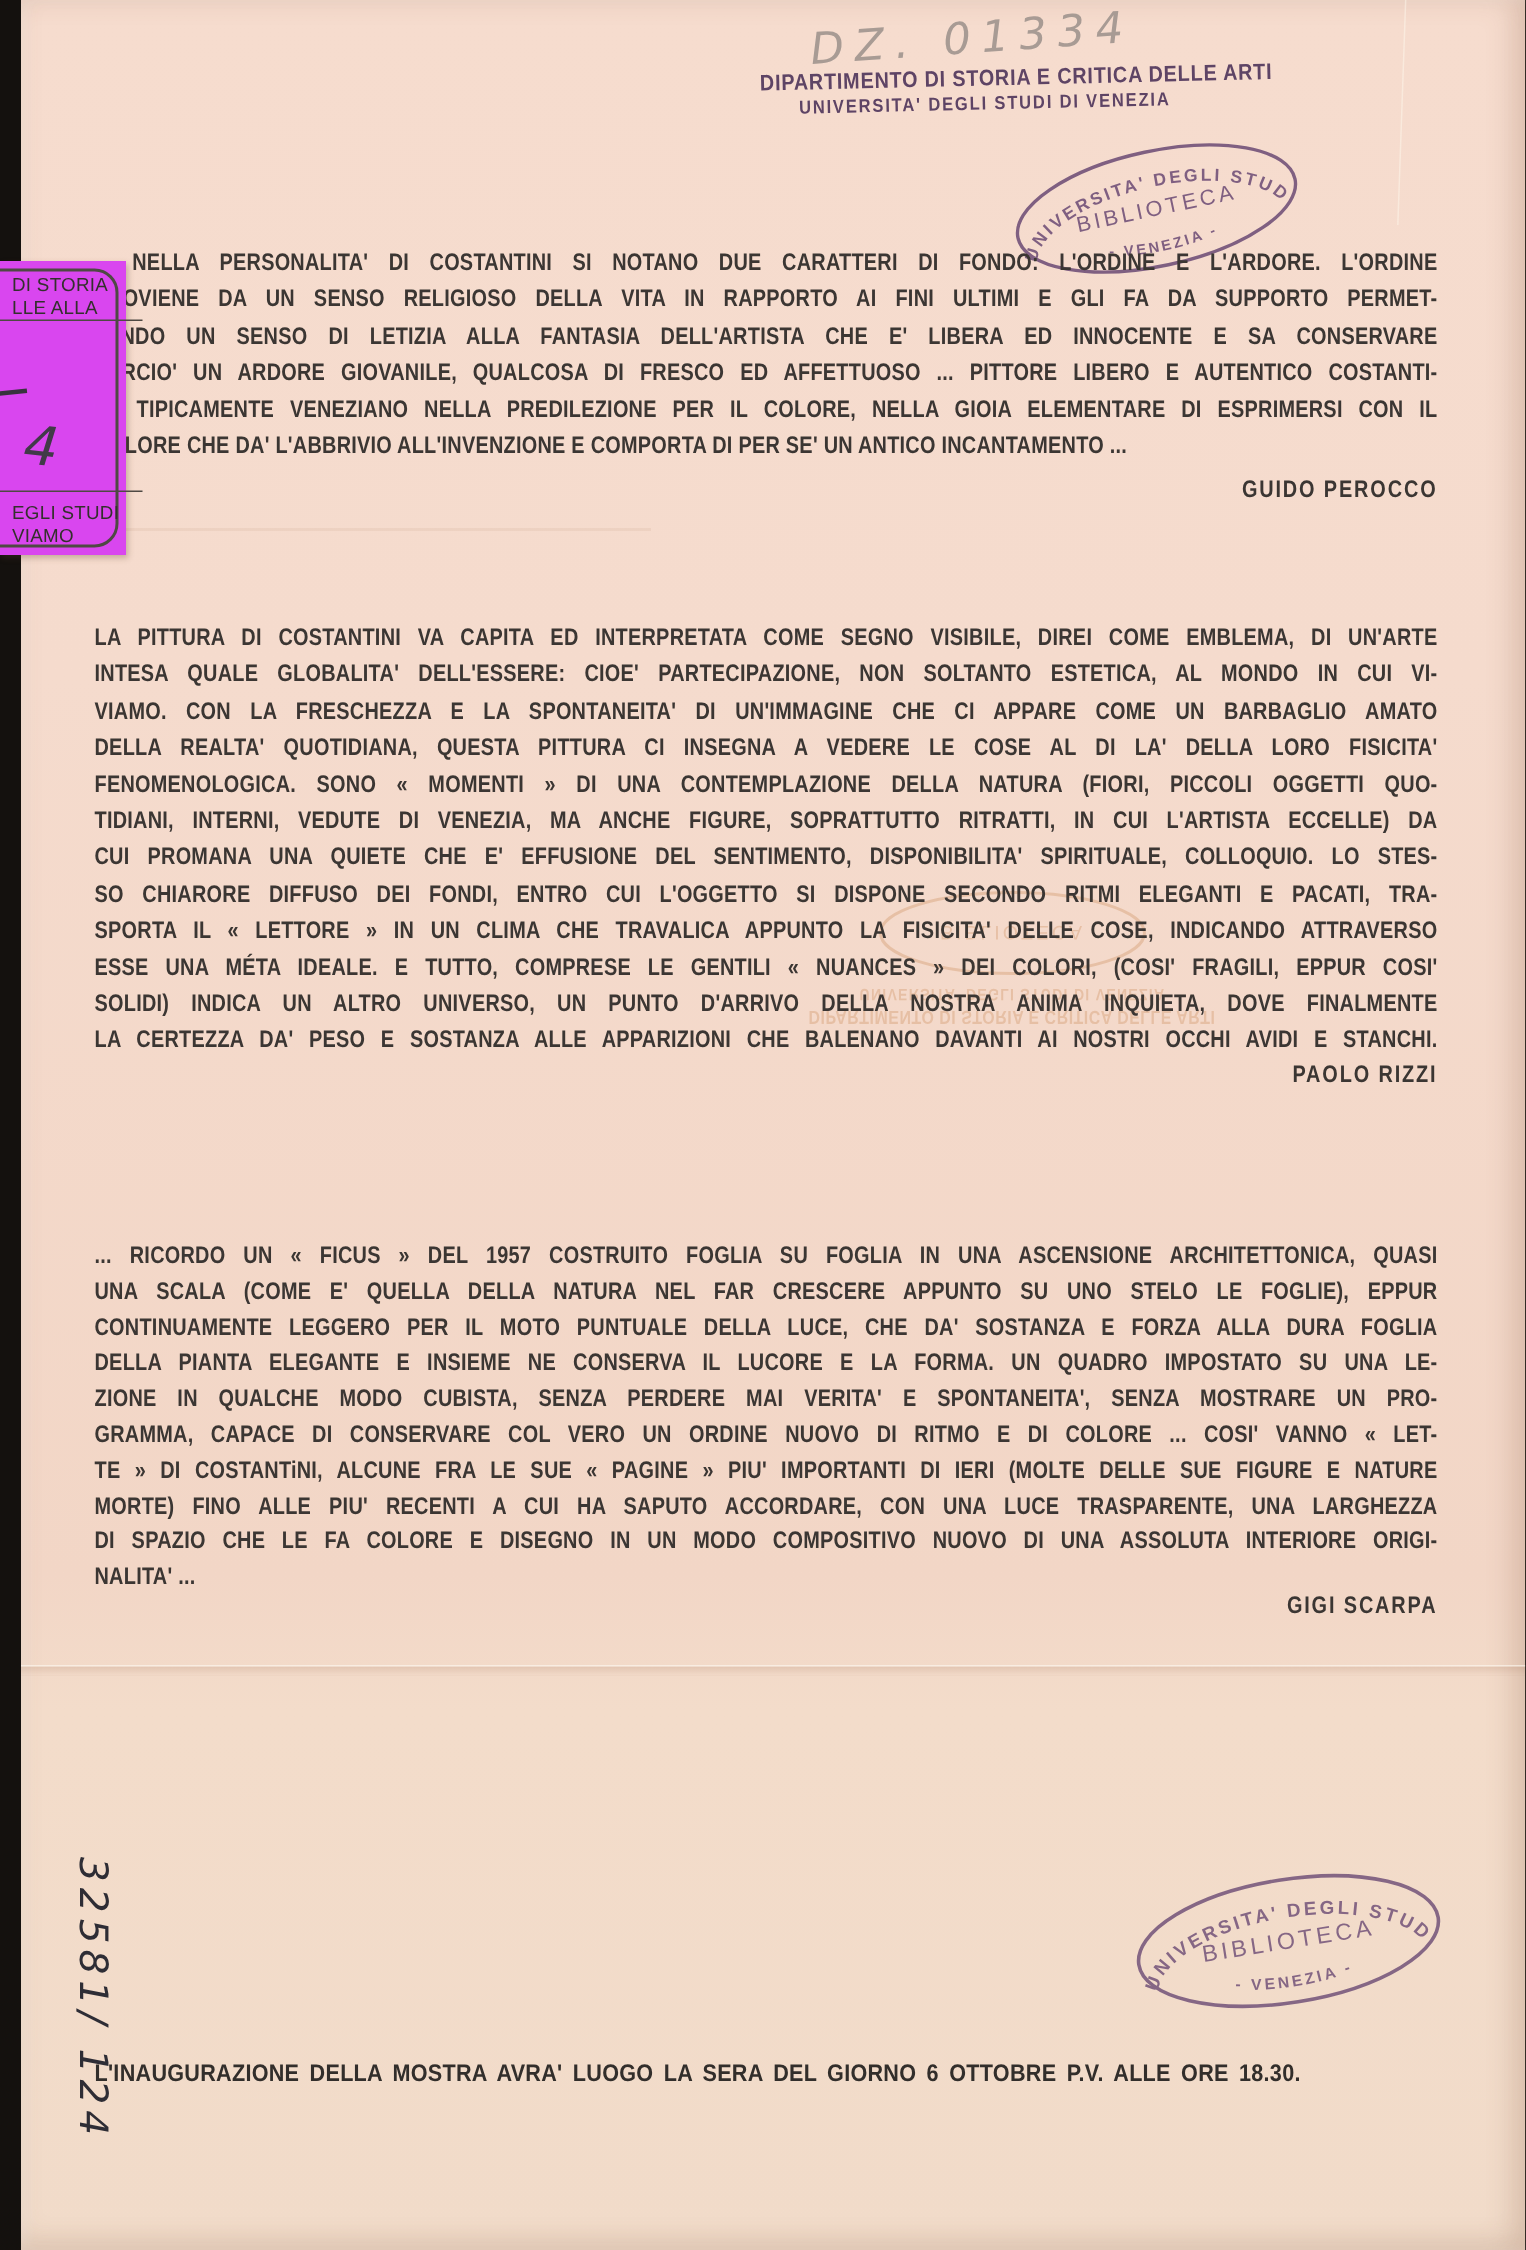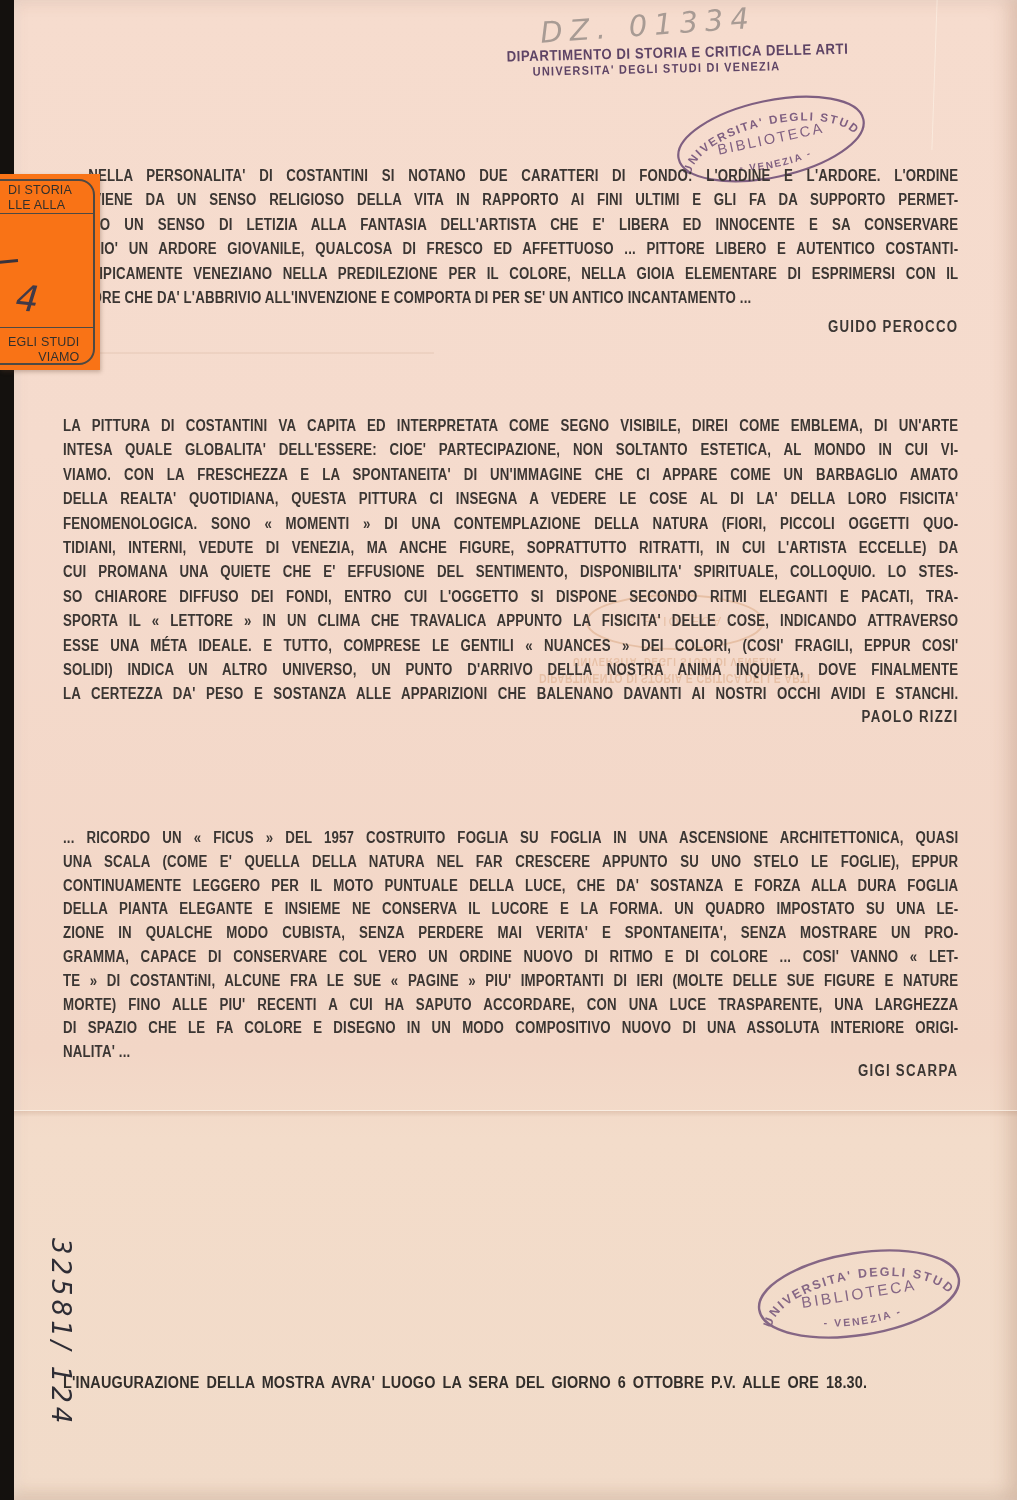--- a/index.html
+++ b/index.html
@@ -44,27 +44,27 @@
 
   
   .ghost{position:absolute;left:525px;top:570px;width:300px;height:115px;z-index:2;
          transform:scaleY(-1);opacity:.30;color:#c9854f;display:flex;flex-direction:column;
          align-items:center;gap:3px;}
   .ghost .g1{font-weight:bold;font-size:12.5px;letter-spacing:.4px;white-space:nowrap;transform:scaleX(.85);}
   .ghost .g2{font-weight:bold;font-size:11px;letter-spacing:1px;white-space:nowrap;transform:scaleX(.85);}
   .ghost svg{width:190px;height:62px;}
 
   
-  .sticker{position:absolute;left:0;top:174px;width:100px;height:196px;background:#f97316;z-index:6;
+  .sticker{position:absolute;left:0;top:174px;width:84px;height:196px;background:#d946ef;z-index:6;
            box-shadow:1px 2px 4px rgba(90,60,40,.30);color:#33302c;}
   .sticker .frame{position:absolute;left:-36px;top:5px;right:5px;bottom:5px;border:2px solid #4e4943;border-radius:16px;}
   .sticker .div1{position:absolute;left:0;top:39px;width:95px;height:0;border-top:1.5px solid #4e4943;}
   .sticker .div2{position:absolute;left:0;top:153px;width:95px;height:0;border-top:1.5px solid #4e4943;}
   .sticker .txt{position:absolute;left:8px;font-size:12.5px;line-height:15px;letter-spacing:.2px;}
-  .sticker .t1{top:9px;} .sticker .t2{top:161px;text-align:right;}
+  .sticker .t1{top:9px;} .sticker .t2{top:161px;}
   .sticker .pen-dash{position:absolute;left:-2px;top:86px;width:20px;height:2.5px;background:#38333d;transform:rotate(-6deg);}
   .sticker .pen-num{position:absolute;left:16px;top:104px;font-size:36px;color:#413a48;
                     font-family:"DejaVu Sans",sans-serif;font-style:italic;transform:rotate(6deg);}
 
   
   .inventory{position:absolute;left:76px;top:1238px;transform:rotate(90deg);transform-origin:0 0;
              white-space:nowrap;color:#2e2d35;font-family:"DejaVu Sans",sans-serif;font-style:italic;
              font-size:26px;letter-spacing:4px;z-index:4;}
 
   

